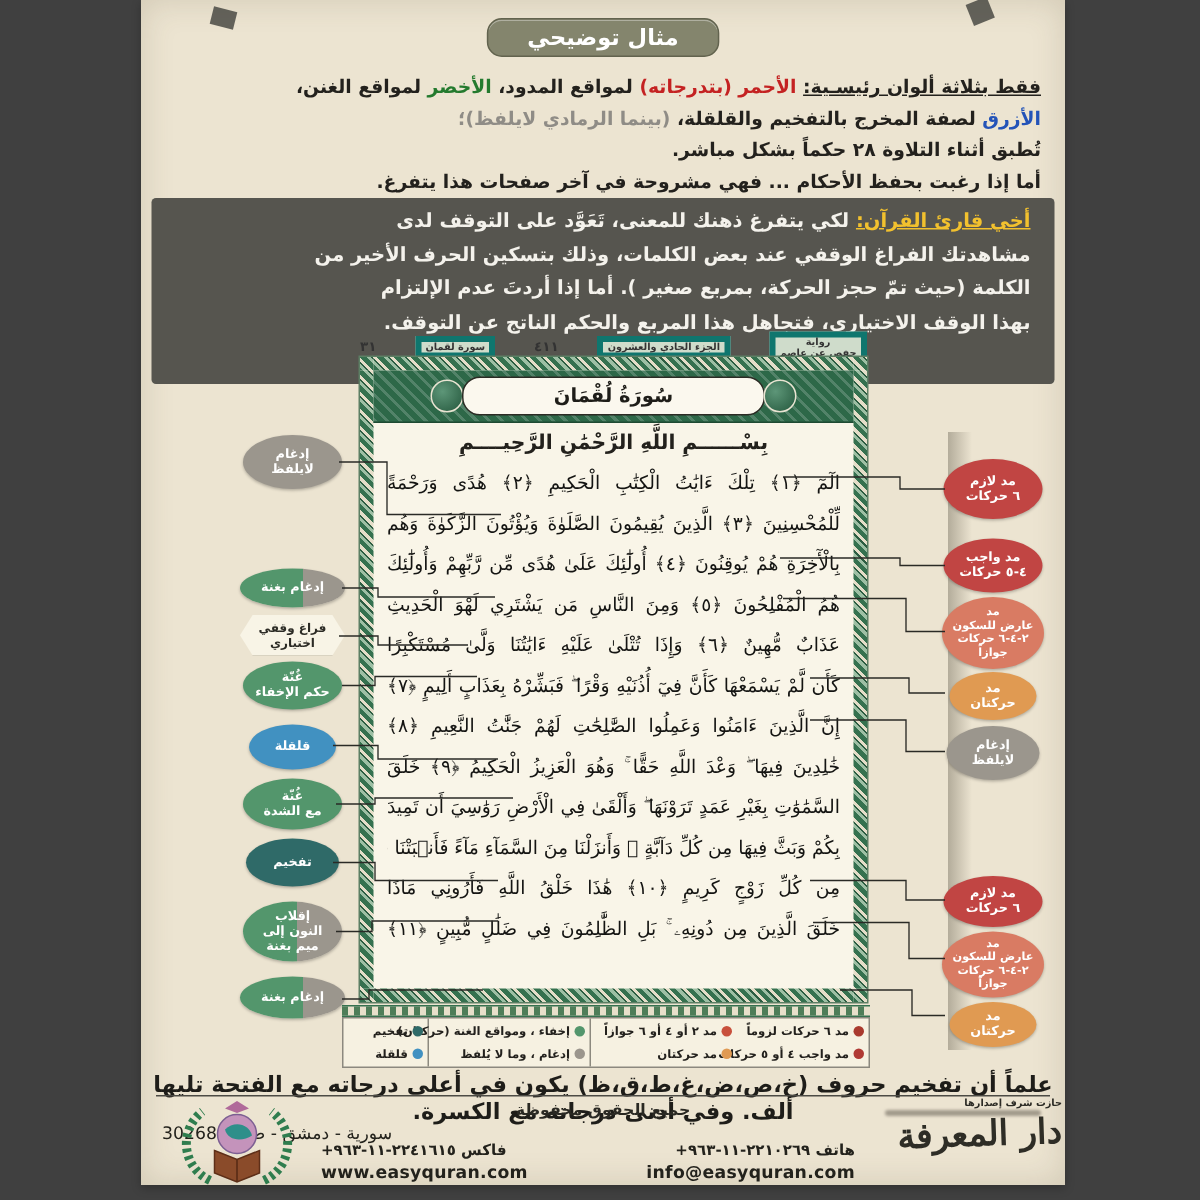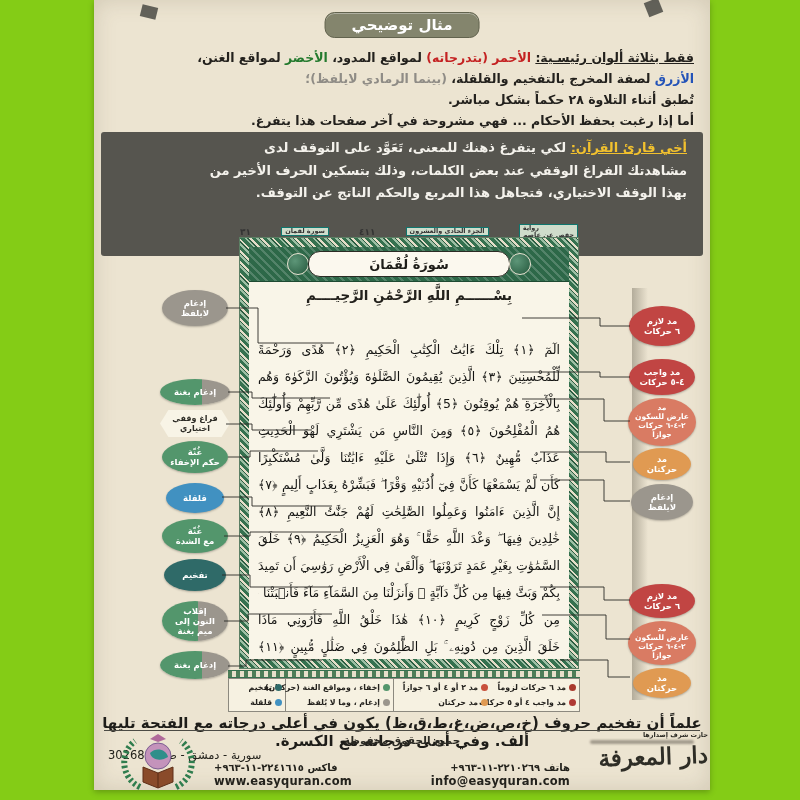--- a/index.html
+++ b/index.html
@@ -1,18 +1,18 @@
 <!DOCTYPE html>
 <html lang="ar"><head>
 <meta charset="utf-8">
 <style>
   html,body{margin:0;padding:0;}
   body{width:800px;height:800px;background:#ffffff;overflow:hidden;
        font-family:"DejaVu Sans","Liberation Sans",sans-serif;}
-  .stage{position:relative;width:800px;height:800px;background:#84cc16;}
+  .stage{position:relative;width:800px;height:800px;background:#404040;}
   .photo{position:absolute;left:94px;top:0;width:616px;height:790px;
          background:#ece4d1;box-shadow:0 2px 6px rgba(0,0,0,.25), inset 0 0 22px rgba(90,80,50,.18);
          direction:rtl;}
   .artifact{position:absolute;background:#4a4a44;}
   
   .pill{position:absolute;top:12px;left:50%;transform:translateX(-50%);
         background:#84856d;border:1px solid #62634e;border-radius:10px;
         color:#fff;font-weight:bold;font-size:15px;padding:3px 26px;
         box-shadow:inset 0 1px 0 rgba(255,255,255,.35);white-space:nowrap;}
   
@@ -22,38 +22,38 @@
   .c-red{color:#c42222;} .c-green{color:#247a2e;} .c-blue{color:#2353b8;} .c-gray{color:#8f8c86;}
   
   .notice{position:absolute;top:132px;left:7px;right:7px;height:124px;background:#56554f;
           border-radius:3px;color:#f4f2ec;font-size:13px;font-weight:bold;line-height:22.5px;
           padding:5px 16px 0 16px;text-align:right;box-sizing:border-box;}
   .notice .lead{color:#f2c12e;text-decoration:underline;}
   
   .m-info{position:absolute;top:225px;left:146px;width:338px;height:13px;display:flex;
           flex-direction:row;justify-content:space-between;align-items:center;
           font-size:6.5px;color:#333;font-weight:bold;}
-  .m-info .box{background:#cfdccb;border:1px solid #0f766e;padding:0 3px;line-height:1.05;text-align:left;}
+  .m-info .box{background:#cfdccb;border:4px solid #0f766e;padding:0 3px;line-height:1.05;text-align:center;}
   .m-info .pgno{font-size:9px;background:none;border:none;}
   .frame{position:absolute;top:238px;left:146px;width:338px;height:430px;
          border:9px solid #35714f;
          border-image:repeating-linear-gradient(45deg,#35714f 0 3px,#9dbfa4 3px 5px,#2c5d42 5px 6px,#e4ddc8 6px 8px) 9;
          background:#f9f5e8;box-sizing:border-box;box-shadow:0 0 0 1px #5c7f64;}
   .band{position:relative;height:34px;background:#2d6848;
         background-image:repeating-linear-gradient(45deg,rgba(255,255,255,.18) 0 2px,rgba(0,0,0,0) 2px 6px);
         border-bottom:1px solid #1e4a32;text-align:center;}
   .cartouche{position:absolute;left:50%;top:50%;transform:translate(-50%,-50%);
              width:200px;height:24px;background:#fbf8ee;border:1px solid #2b2b24;border-radius:12px;
              display:flex;align-items:center;justify-content:center;
              font-size:13px;font-weight:bold;color:#1e1d18;}
   .medal{position:absolute;top:50%;transform:translateY(-50%);width:20px;height:20px;border-radius:50%;
          background:radial-gradient(circle at 35% 35%, #5d9678, #24573c);border:1.5px solid #e9e4d2;}
   .basmala{height:26px;display:flex;align-items:center;justify-content:center;
            font-size:13.5px;font-weight:bold;color:#23211c;}
-  .quran{padding:0 9px;margin-top:28px;}
+  .quran{padding:0 9px;}
   .qline{font-size:12.5px;line-height:27px;color:#141412;text-align:justify;text-align-last:justify;
          white-space:nowrap;overflow:hidden;font-weight:500;}
   
   .badge{position:absolute;border-radius:50%;display:flex;align-items:center;justify-content:center;
          color:#fff;font-size:8.5px;font-weight:bold;text-align:center;line-height:1.18;
          white-space:pre-line;box-shadow:0 1px 2px rgba(0,0,0,.25);}
   .badge.hexa{border-radius:0;background:#f8f4e6;color:#2c2b25;border:none;
         clip-path:polygon(12% 0,88% 0,100% 50%,88% 100%,12% 100%,0 50%);
         box-shadow:none;outline:1px solid #55544c;font-size:8px;}
   .shadowstrip{position:absolute;left:538px;top:288px;width:16px;height:412px;
@@ -115,20 +115,21 @@
         <span class="c-gray">(بينما الرمادي لايلفظ)؛</span>
       </div>
       <div>تُطبق أثناء التلاوة ٢٨ حكماً بشكل مباشر.</div>
       <div>أما إذا رغبت بحفظ الأحكام ... فهي مشروحة في آخر صفحات هذا يتفرغ.</div>
     </div>
 
     <div class="notice">
       <span class="lead">أخي قارئ القرآن:</span>
       <span>لكي يتفرغ ذهنك للمعنى، تَعَوَّد على التوقف لدى</span>
       <div>مشاهدتك الفراغ الوقفي عند بعض الكلمات، وذلك بتسكين الحرف الأخير من</div>
+      <div>الكلمة (حيث تمّ حجز الحركة، بمربع صغير ). أما إذا أردتَ عدم الإلتزام</div>
       <div>بهذا الوقف الاختياري، فتجاهل هذا المربع والحكم الناتج عن التوقف.</div>
     </div>
 
     <div class="m-info">
       <div class="box">
         <div>رواية</div>
         <div>حفص عن عاصم</div>
       </div>
       <div class="box">الجزء الحادي والعشرون</div>
       <div class="pgno">٤١١</div>
@@ -139,21 +140,21 @@
     <div class="frame">
       <div class="band">
         <div class="medal" style="left:38px;"></div>
         <div class="cartouche">سُورَةُ لُقْمَانَ</div>
         <div class="medal" style="right:38px;"></div>
       </div>
       <div class="basmala">بِسْــــــمِ اللَّهِ الرَّحْمَٰنِ الرَّحِيــــمِ</div>
       <div class="quran">
         <div class="qline">الٓمٓ ﴿١﴾ تِلْكَ ءَايَٰتُ الْكِتَٰبِ الْحَكِيمِ ﴿٢﴾ هُدًى وَرَحْمَةً</div>
         <div class="qline">لِّلْمُحْسِنِينَ ﴿٣﴾ الَّذِينَ يُقِيمُونَ الصَّلَوٰةَ وَيُؤْتُونَ الزَّكَوٰةَ وَهُم</div>
-        <div class="qline">بِالْأٓخِرَةِ هُمْ يُوقِنُونَ ﴿5﴾ أُولَٰٓئِكَ عَلَىٰ هُدًى مِّن رَّبِّهِمْ وَأُولَٰٓئِكَ</div>
+        <div class="qline">بِالْأٓخِرَةِ هُمْ يُوقِنُونَ ﴿٤﴾ أُولَٰٓئِكَ عَلَىٰ هُدًى مِّن رَّبِّهِمْ وَأُولَٰٓئِكَ</div>
         <div class="qline">هُمُ الْمُفْلِحُونَ ﴿٥﴾ وَمِنَ النَّاسِ مَن يَشْتَرِي لَهْوَ الْحَدِيثِ</div>
         <div class="qline">عَذَابٌ مُّهِينٌ ﴿٦﴾ وَإِذَا تُتْلَىٰ عَلَيْهِ ءَايَٰتُنَا وَلَّىٰ مُسْتَكْبِرًا</div>
         <div class="qline">كَأَن لَّمْ يَسْمَعْهَا كَأَنَّ فِيٓ أُذُنَيْهِ وَقْرًا ۖ فَبَشِّرْهُ بِعَذَابٍ أَلِيمٍ ﴿٧﴾</div>
         <div class="qline">إِنَّ الَّذِينَ ءَامَنُوا وَعَمِلُوا الصَّٰلِحَٰتِ لَهُمْ جَنَّٰتُ النَّعِيمِ ﴿٨﴾</div>
         <div class="qline">خَٰلِدِينَ فِيهَا ۖ وَعْدَ اللَّهِ حَقًّا ۚ وَهُوَ الْعَزِيزُ الْحَكِيمُ ﴿٩﴾ خَلَقَ</div>
         <div class="qline">السَّمَٰوَٰتِ بِغَيْرِ عَمَدٍ تَرَوْنَهَا ۖ وَأَلْقَىٰ فِي الْأَرْضِ رَوَٰسِيَ أَن تَمِيدَ</div>
         <div class="qline">بِكُمْ وَبَثَّ فِيهَا مِن كُلِّ دَآبَّةٍ ۚ وَأَنزَلْنَا مِنَ السَّمَآءِ مَآءً فَأَنۢبَتْنَا فِيهَا</div>
         <div class="qline">مِن كُلِّ زَوْجٍ كَرِيمٍ ﴿١٠﴾ هَٰذَا خَلْقُ اللَّهِ فَأَرُونِي مَاذَا</div>
         <div class="qline">خَلَقَ الَّذِينَ مِن دُونِهِۦ ۚ بَلِ الظَّٰلِمُونَ فِي ضَلَٰلٍ مُّبِينٍ ﴿١١﴾</div>
       </div>

